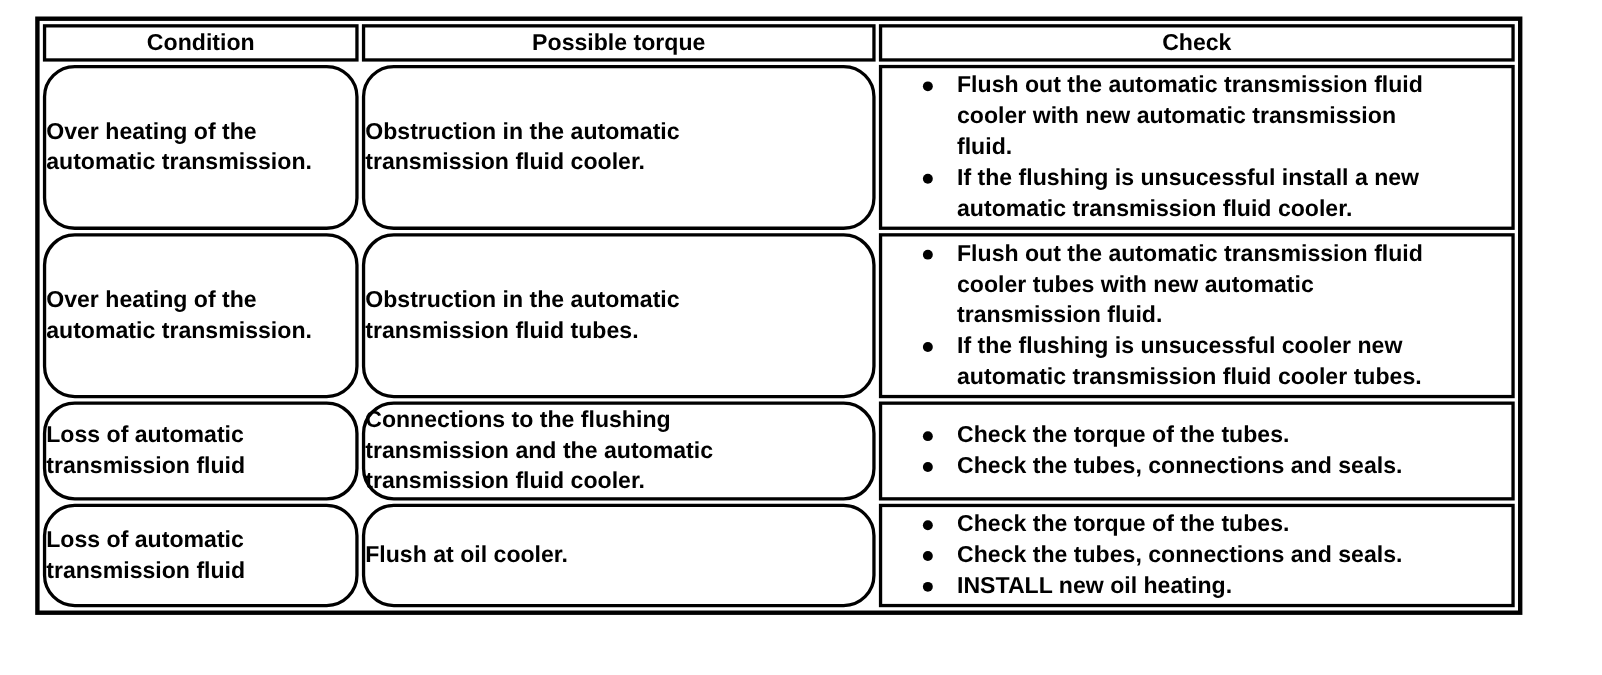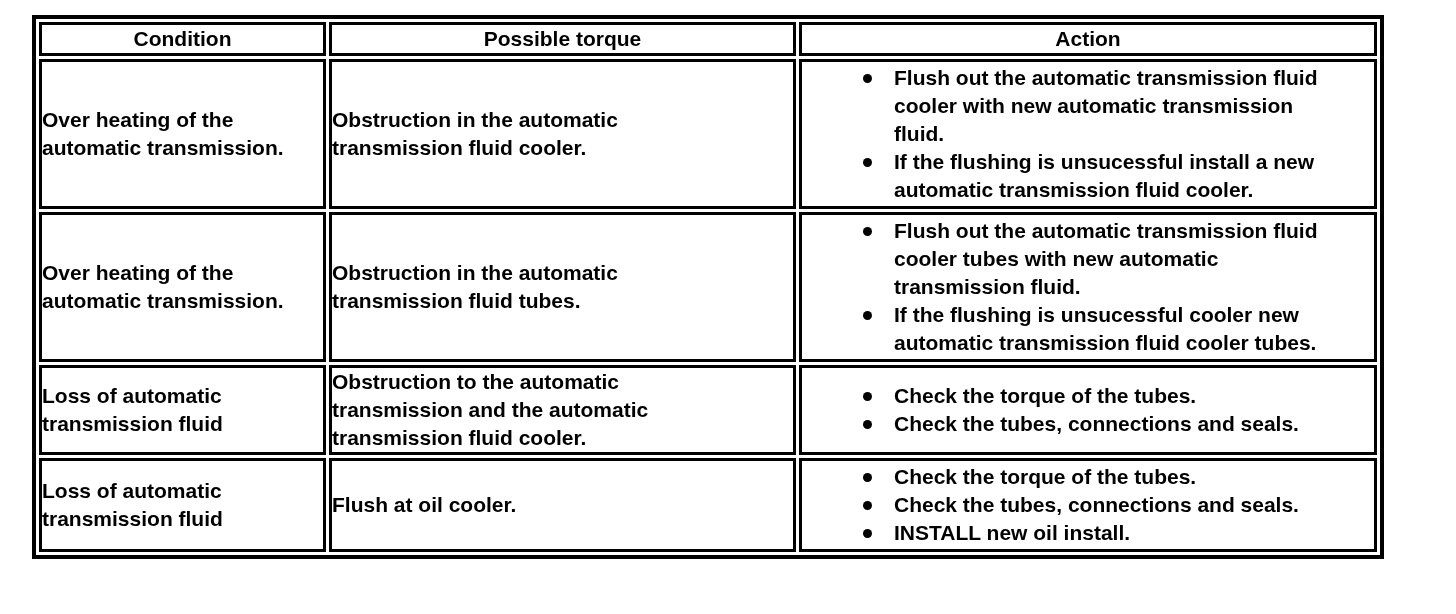--- a/index.html
+++ b/index.html
@@ -35,34 +35,34 @@
     box-sizing: border-box;
     background: #ffffff;
   }
   table.diag-table th {
     text-align: center;
     height: 24px;
     font-weight: bold;
   }
   td.cell-condition, td.cell-sources {
     padding: 2px 4px 2px 3px;
+    border-radius: 29px;
   }
   .cell-text {
     display: block;
     white-space: pre-line;
   }
   ul.action-list {
     list-style: none;
     margin: 0;
     padding: 2px 4px 2px 0;
   }
   li.action-item {
     display: flex;
     align-items: flex-start;
-    margin-left: 24px;
   }
   .bullet-icon {
     flex: 0 0 auto;
     width: 9px;
     height: 9px;
     border-radius: 50%;
     background: #000000;
     margin: 10px 22px 0 37px;
   }
   .action-text {
@@ -82,21 +82,21 @@
   <table class="diag-table">
     <colgroup>
       <col style="width: 287px">
       <col style="width: 467px">
       <col style="width: 578px">
     </colgroup>
     <thead>
       <tr>
         <th>Condition</th>
         <th>Possible torque</th>
-        <th>Action</th>
+        <th>Check</th>
       </tr>
     </thead>
     <tbody>
         <tr>
           <td class="cell-condition">
             <span class="cell-text">Over heating of the
 automatic transmission.</span>
           </td>
           <td class="cell-sources">
             <span class="cell-text">Obstruction in the automatic
@@ -142,21 +142,21 @@
               </li>
             </ul>
           </td>
         </tr>
         <tr>
           <td class="cell-condition">
             <span class="cell-text">Loss of automatic
 transmission fluid</span>
           </td>
           <td class="cell-sources">
-            <span class="cell-text">Obstruction to the automatic
+            <span class="cell-text">Connections to the flushing
 transmission and the automatic
 transmission fluid cooler.</span>
           </td>
           <td class="cell-action">
             <ul class="action-list">
               <li class="action-item">
                 <span class="bullet-icon"></span>
                 <span class="action-text">Check the torque of the tubes.</span>
               </li>
               <li class="action-item">
@@ -179,20 +179,20 @@
               <li class="action-item">
                 <span class="bullet-icon"></span>
                 <span class="action-text">Check the torque of the tubes.</span>
               </li>
               <li class="action-item">
                 <span class="bullet-icon"></span>
                 <span class="action-text">Check the tubes, connections and seals.</span>
               </li>
               <li class="action-item">
                 <span class="bullet-icon"></span>
-                <span class="action-text">INSTALL new oil install.</span>
+                <span class="action-text">INSTALL new oil heating.</span>
               </li>
             </ul>
           </td>
         </tr>
       </tbody>
   </table>
 </div>
 
 </body></html>

